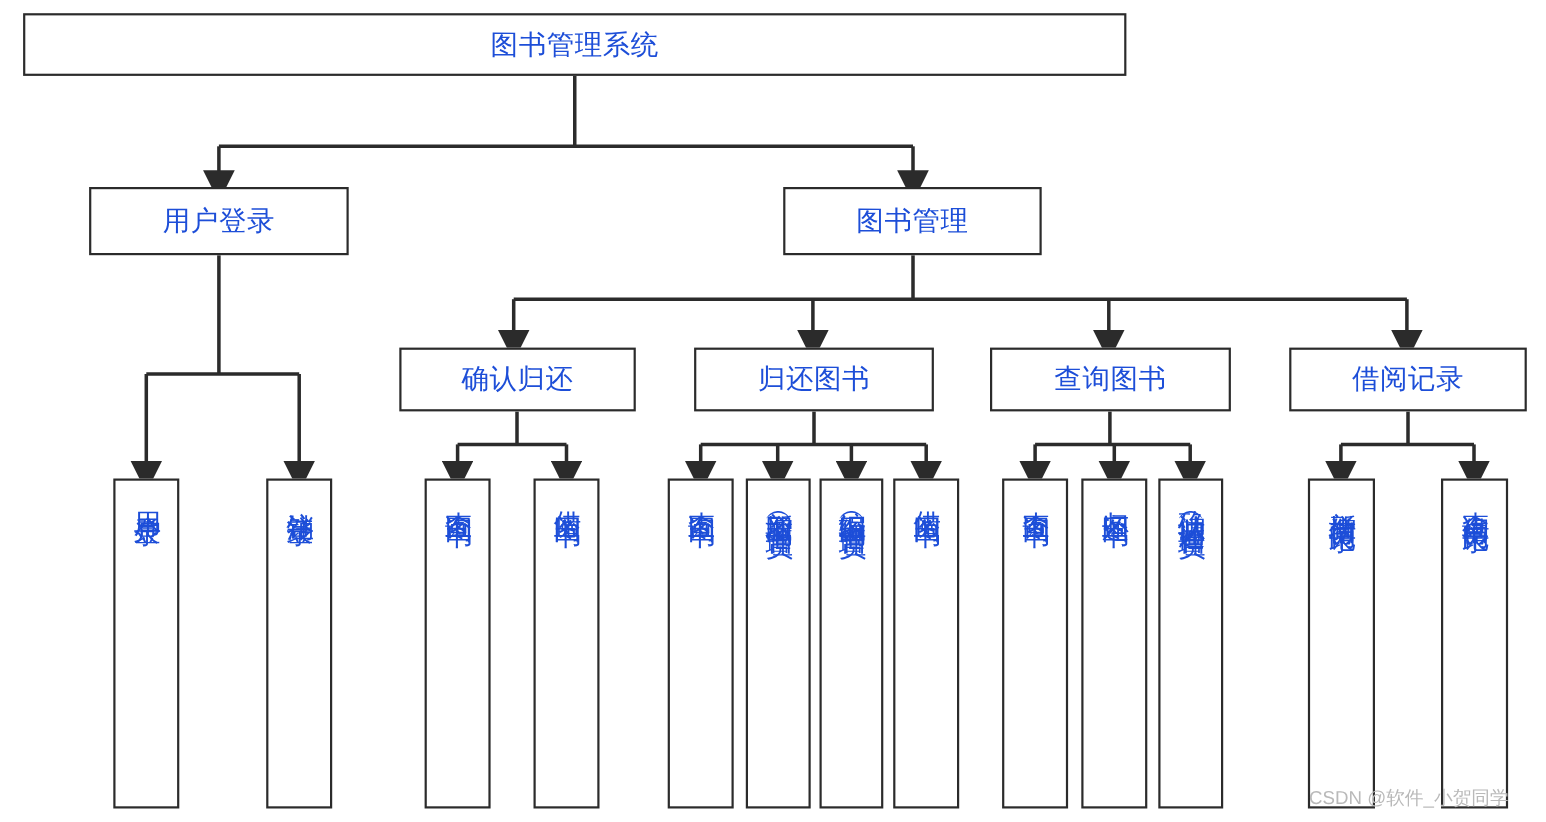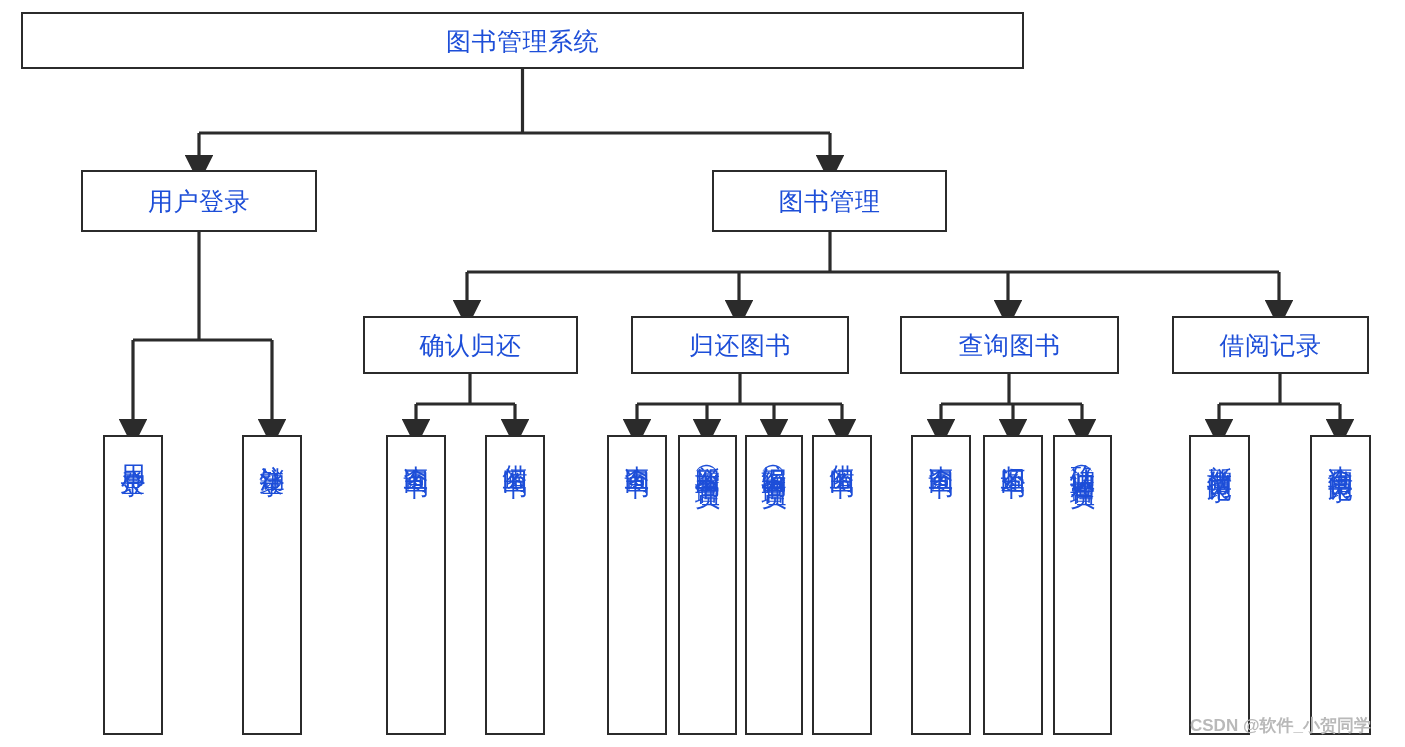--- a/index.html
+++ b/index.html
@@ -59,21 +59,20 @@
     line-height: 1;
   }
   #watermark {
     position: absolute;
     left: 1190px;
     top: 714px;
     font-size: 17px;
     color: #b9b9b9;
     z-index: 5;
     white-space: pre;
-    font-weight: bold;
   }
 </style>
 </head>
 <body>
 
 <div id="diagram-root">
 
   <svg id="edges-layer" viewBox="0 0 1405 747" width="1405" height="747" xmlns="http://www.w3.org/2000/svg">
     <defs>
       <marker id="arrowhead" markerWidth="9" markerHeight="9" refX="1" refY="4.5" orient="auto" markerUnits="strokeWidth">
@@ -141,21 +140,21 @@
   </div>
 
   <div class="node h" style="left:631px; top:316px; width:218px; height:58px;">
     <span class="node-label">归还图书</span>
   </div>
 
   <div class="node h" style="left:900px; top:316px; width:219px; height:58px;">
     <span class="node-label">查询图书</span>
   </div>
 
-  <div class="node h" style="left:1172px; top:316px; width:197px; height:58px;">
+  <div class="node h" style="left:1172px; top:316px; width:216px; height:58px;">
     <span class="node-label">借阅记录</span>
   </div>
 
   <div class="node v" style="left:103px; top:435px; width:60px; height:300px;">
     <span class="node-label">用户登录</span>
   </div>
 
   <div class="node v" style="left:242px; top:435px; width:60px; height:300px;">
     <span class="node-label">注销登录</span>
   </div>

